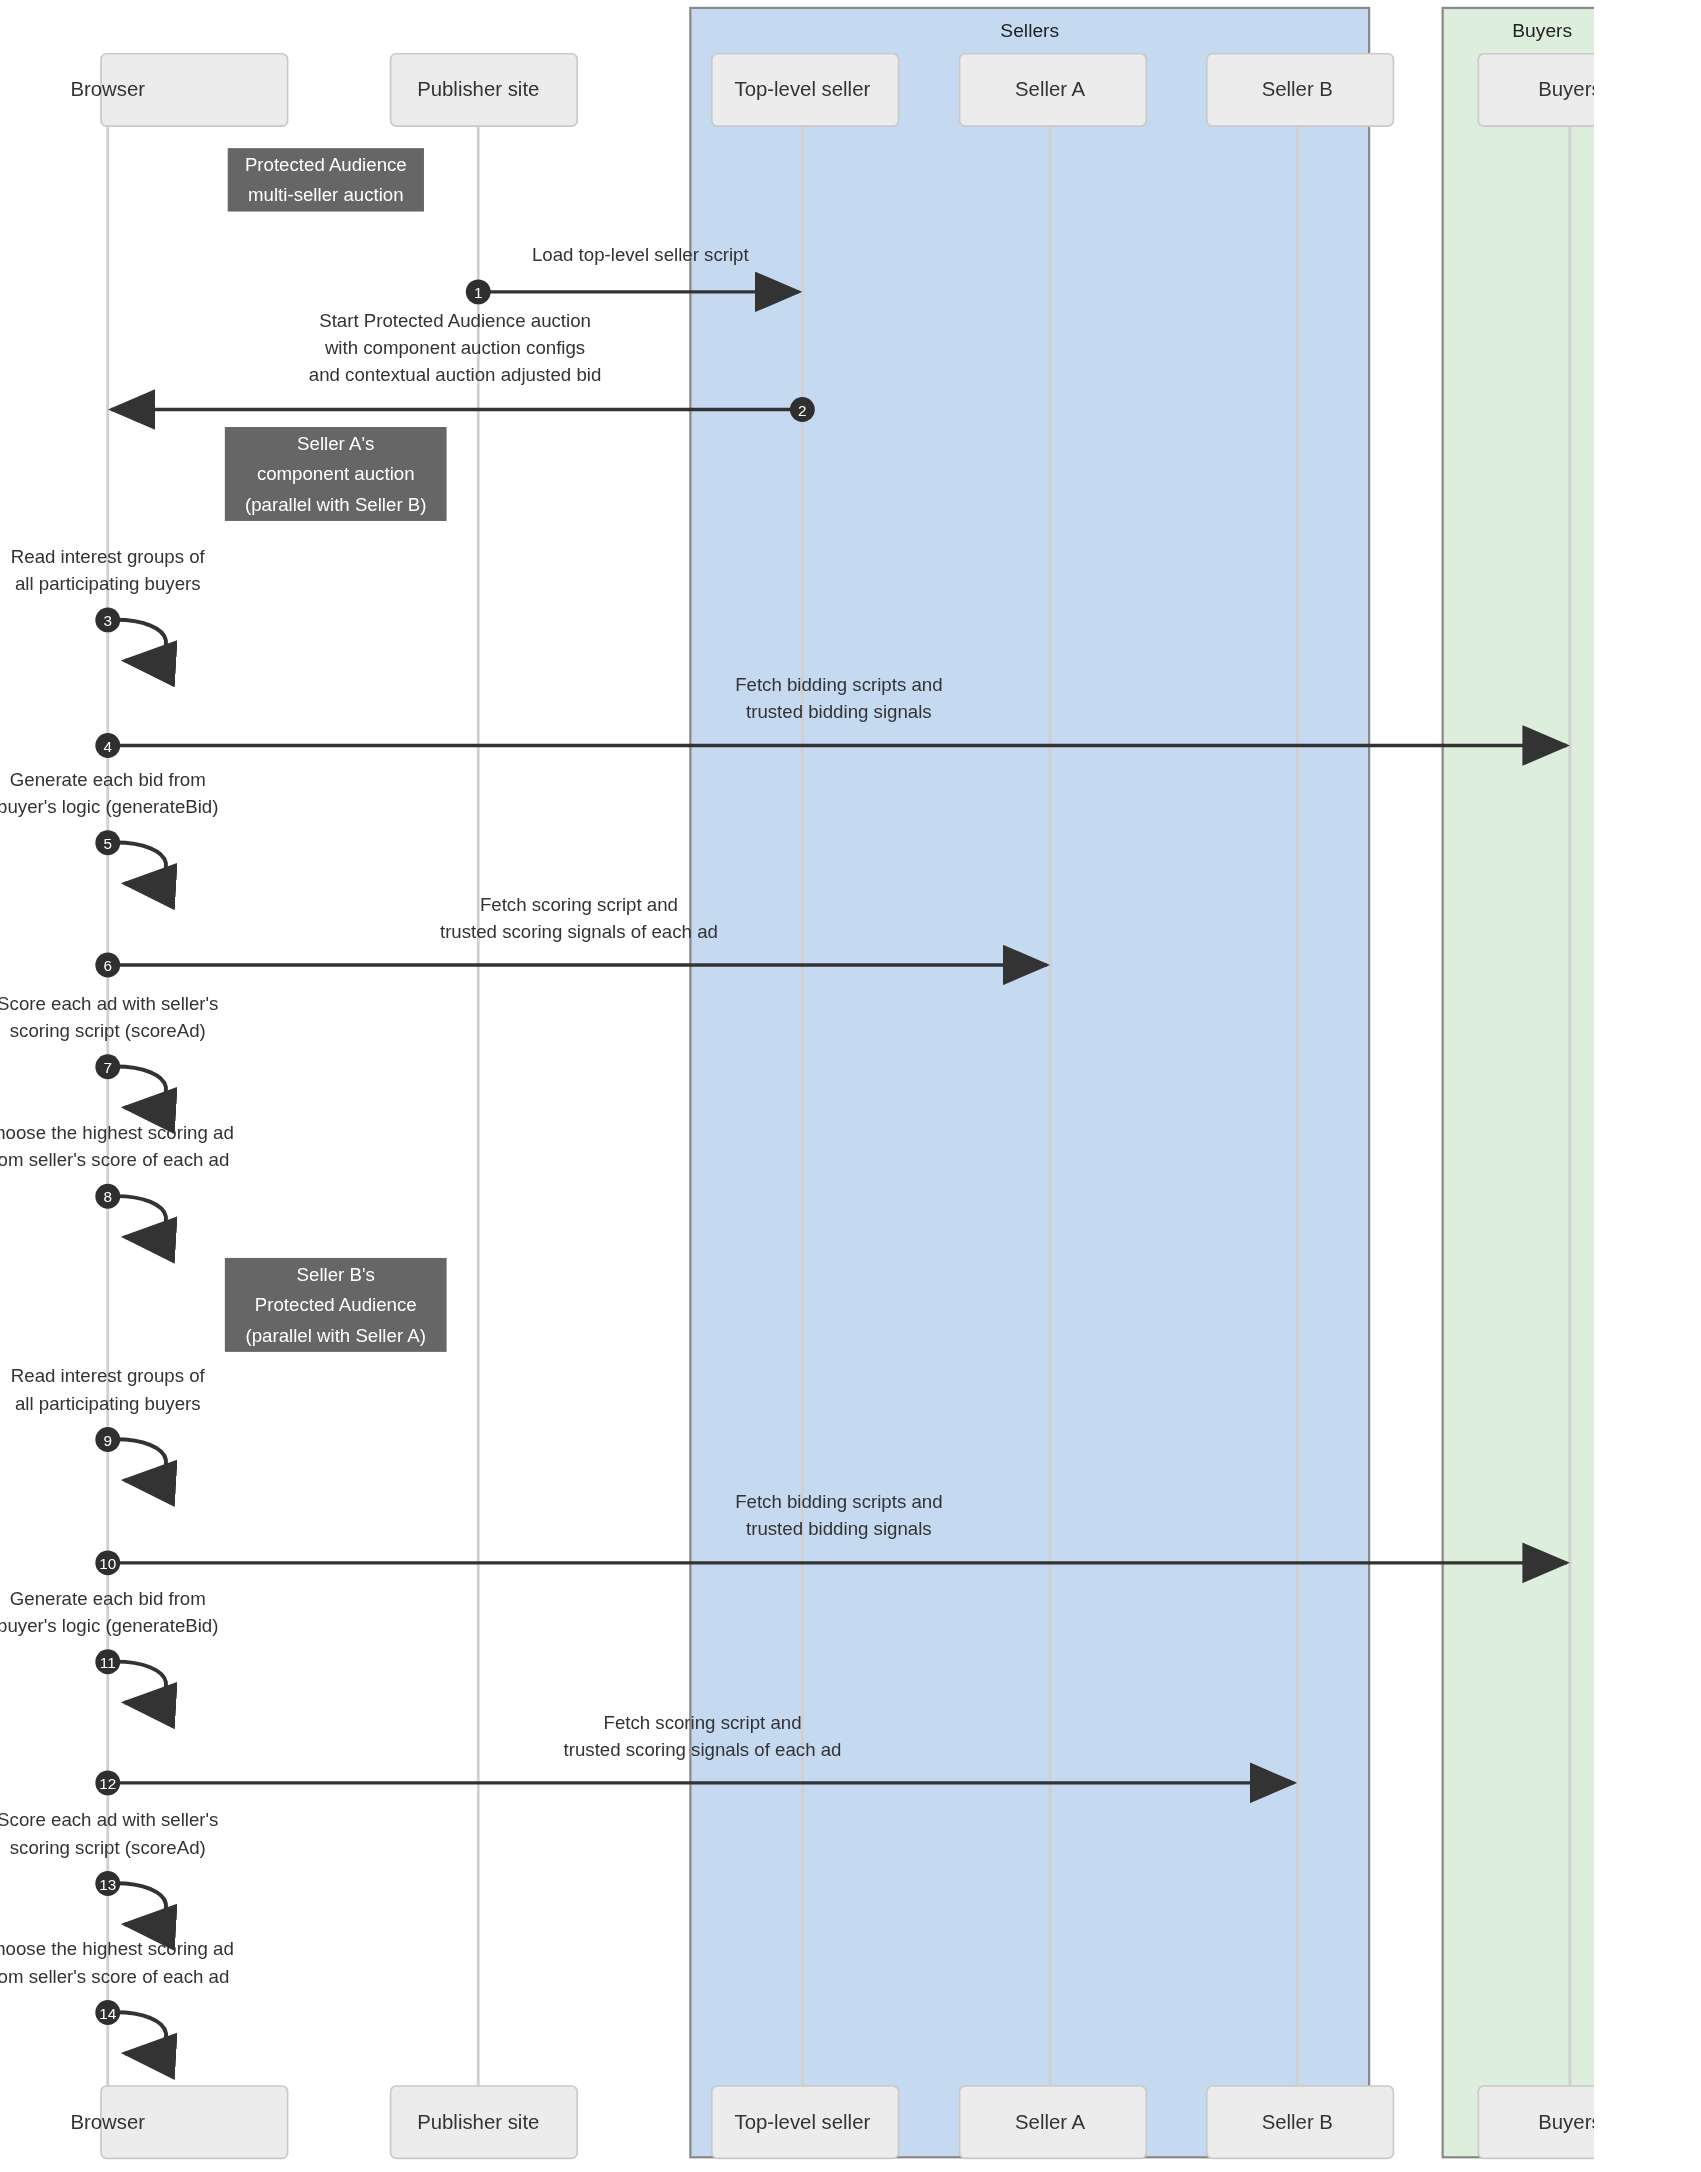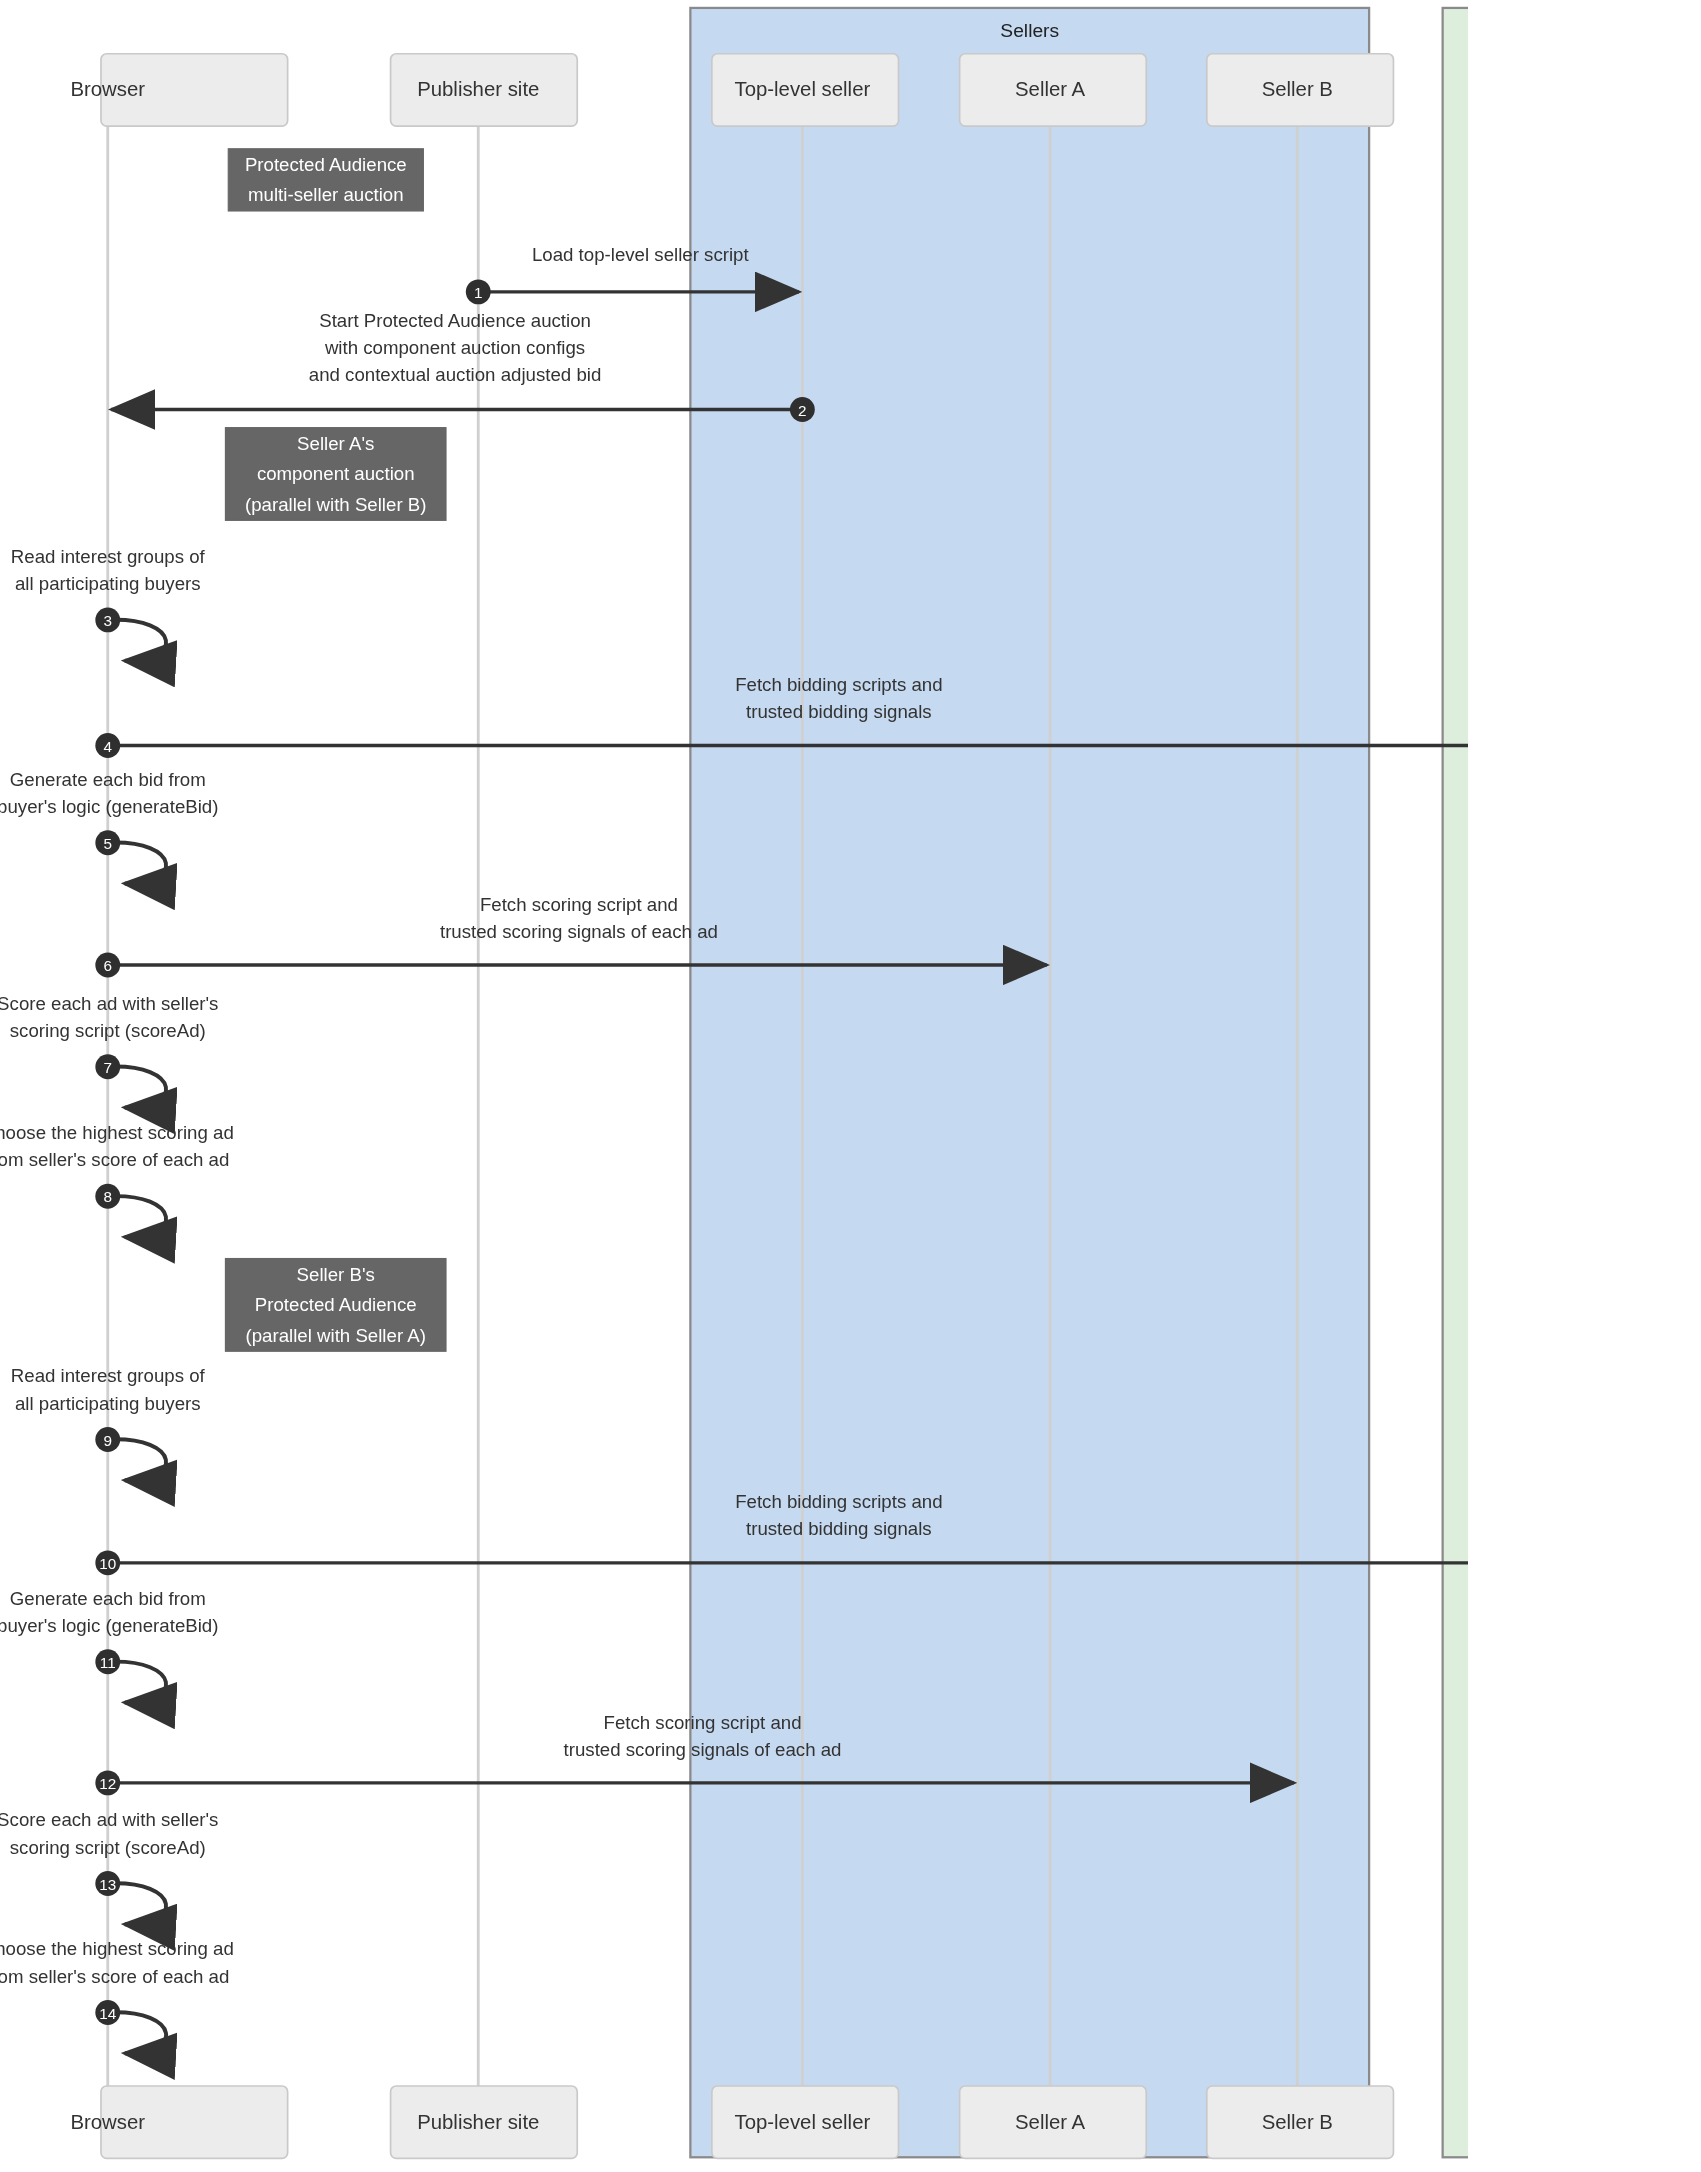--- a/index.html
+++ b/index.html
@@ -1,17 +1,17 @@
 <!DOCTYPE html>
 <html style="font-size:9px"><head>
 <meta charset="utf-8">
 <style>
   html,body{margin:0;padding:0;background:#ffffff;}
   body{font-family:"Liberation Sans","DejaVu Sans",sans-serif;}
-  #stage{position:relative;width:1468px;height:2172px;background:#fff;overflow:hidden;}
+  #stage{position:relative;width:1594px;height:2172px;background:#fff;overflow:hidden;}
   svg#diagram{position:absolute;left:0;top:0;width:1702px;height:2172px;}
   .grp-label{font-size:34px;fill:#222;text-anchor:middle;dominant-baseline:middle;}
   .pbox-label{font-size:36px;fill:#333;text-anchor:middle;dominant-baseline:middle;}
   .msg-label{font-size:33px;fill:#333;text-anchor:middle;}
   .note-label{font-size:33px;fill:#ffffff;text-anchor:middle;}
   .badge-num{font-size:27px;fill:#ffffff;text-anchor:middle;dominant-baseline:central;font-weight:400;}
   .lifeline{stroke:#d0d0d0;stroke-width:5;}
   .arrow-line{stroke:#333333;stroke-width:6;fill:none;}
   .loop-path{stroke:#333333;stroke-width:7;fill:none;}
   .pbox{fill:#ececec;stroke:#c9c9c9;stroke-width:3;rx:10;ry:10;}

